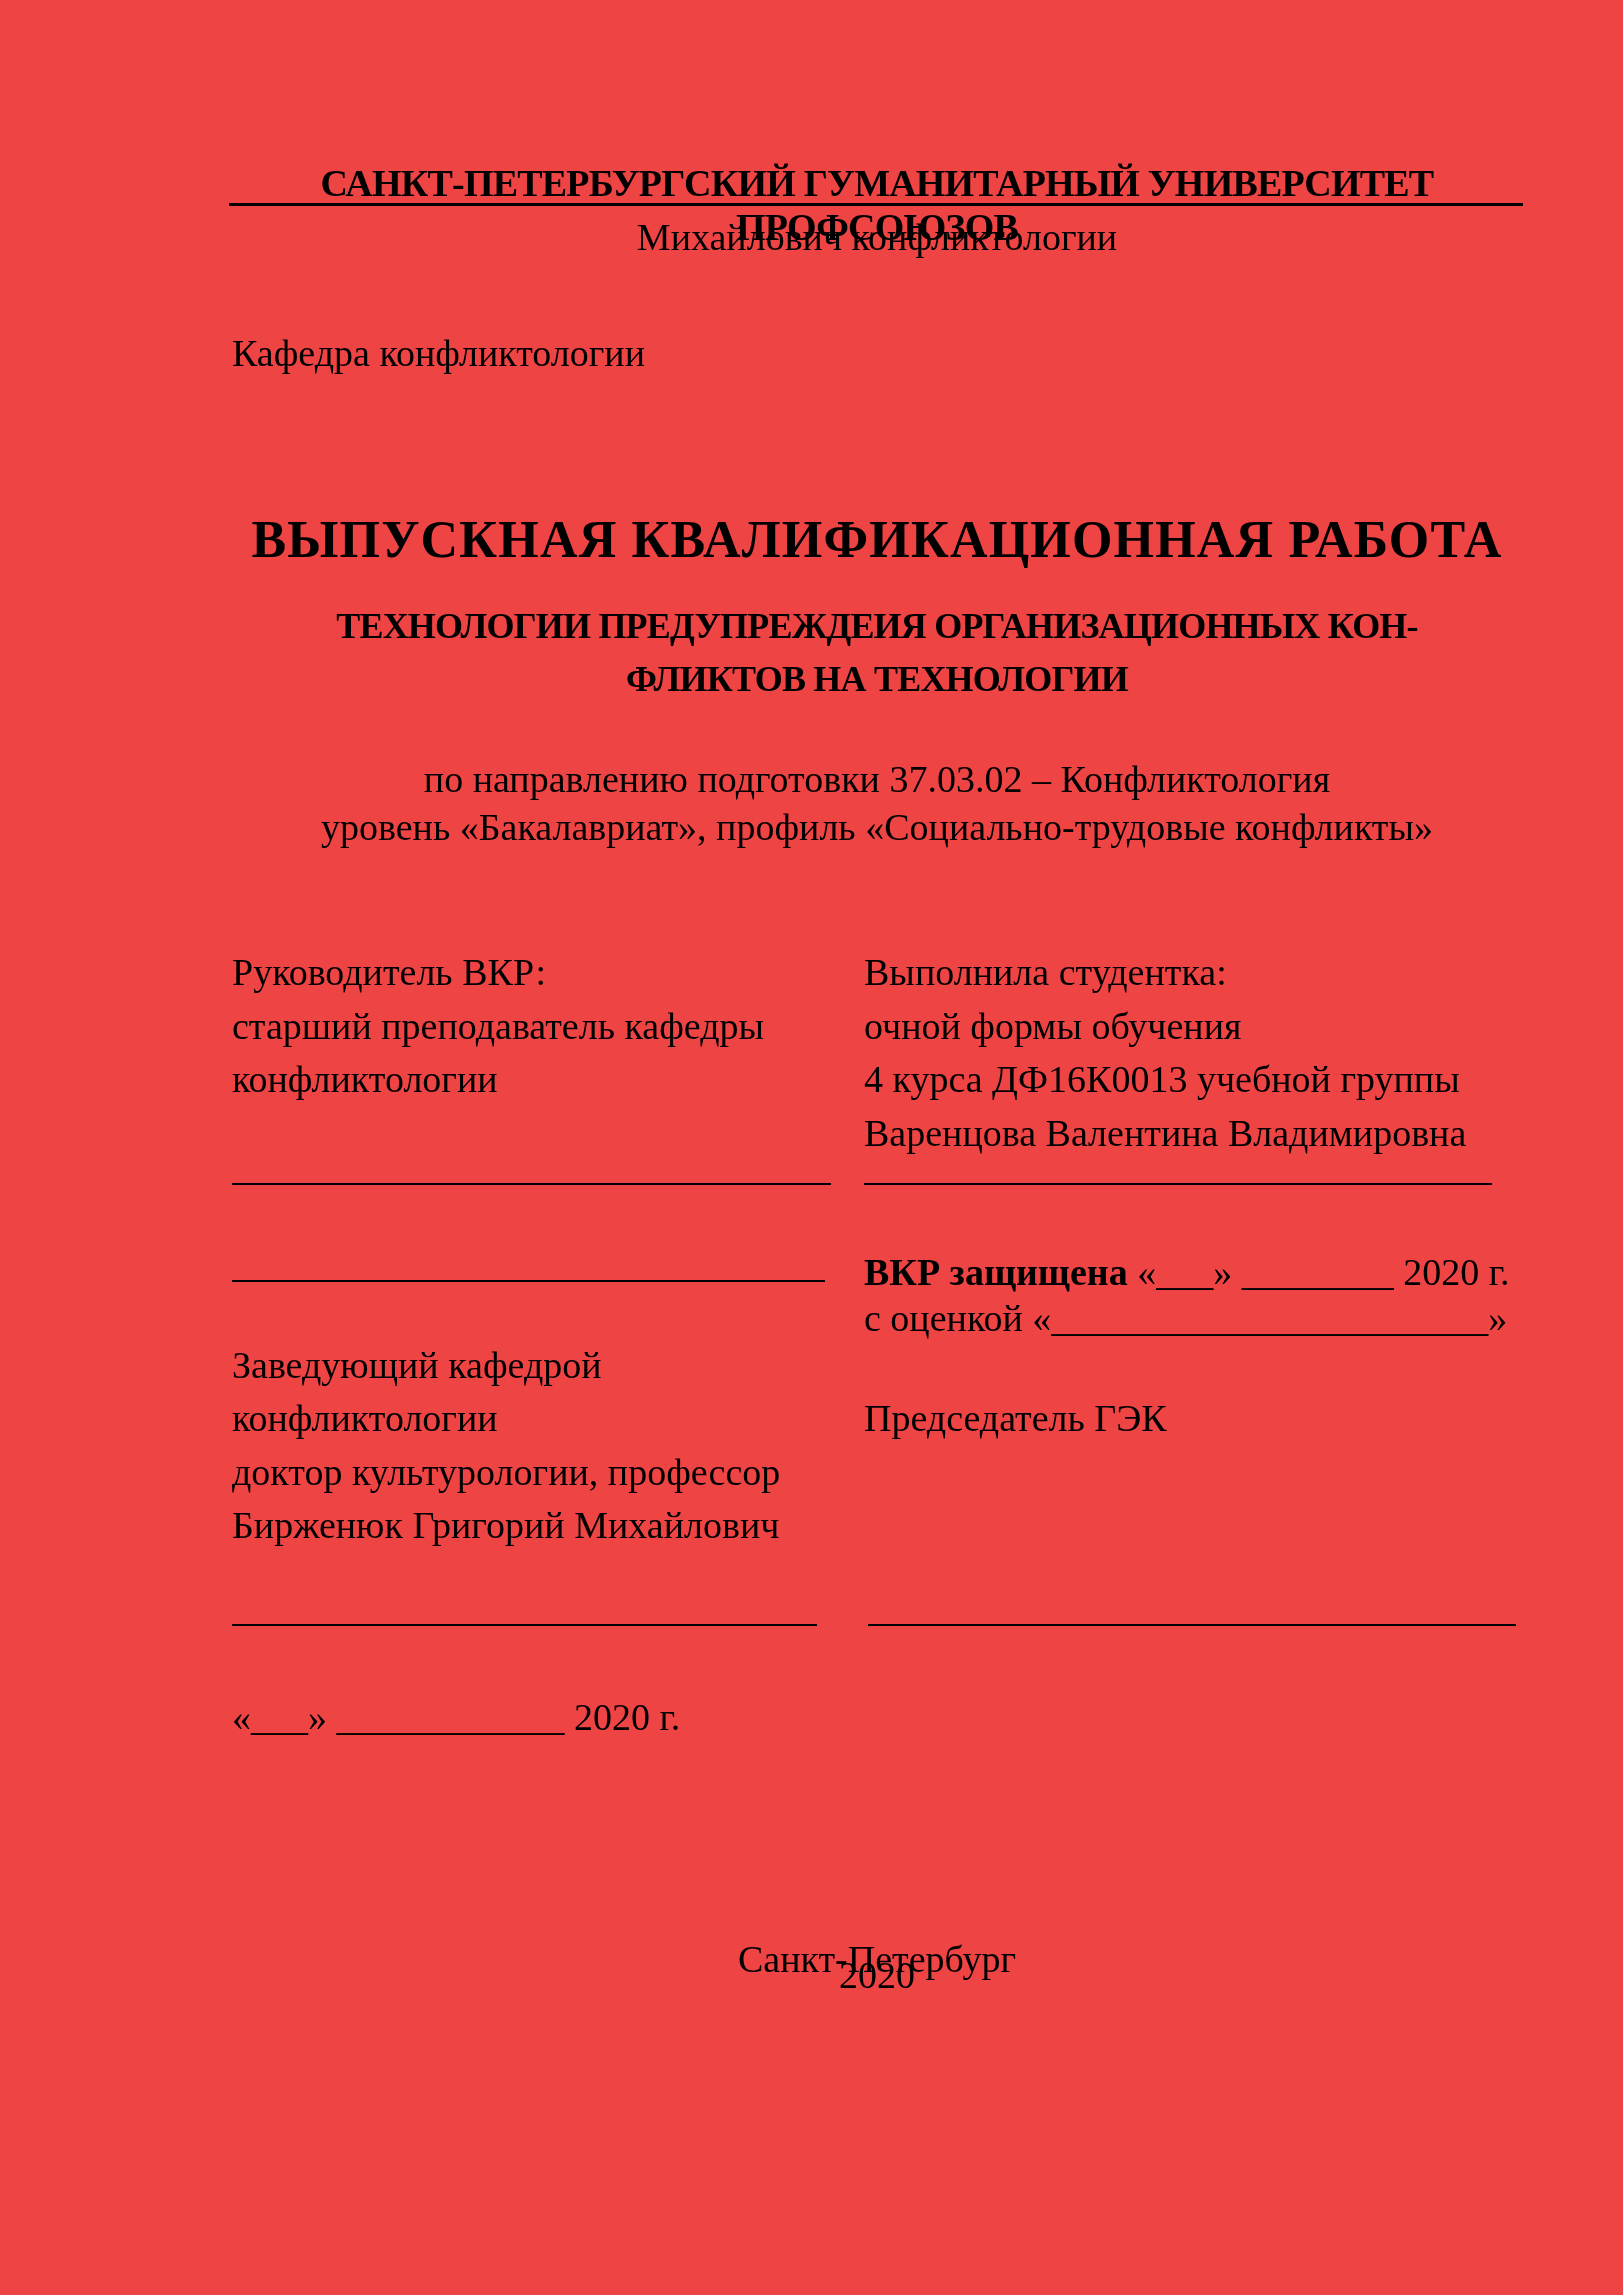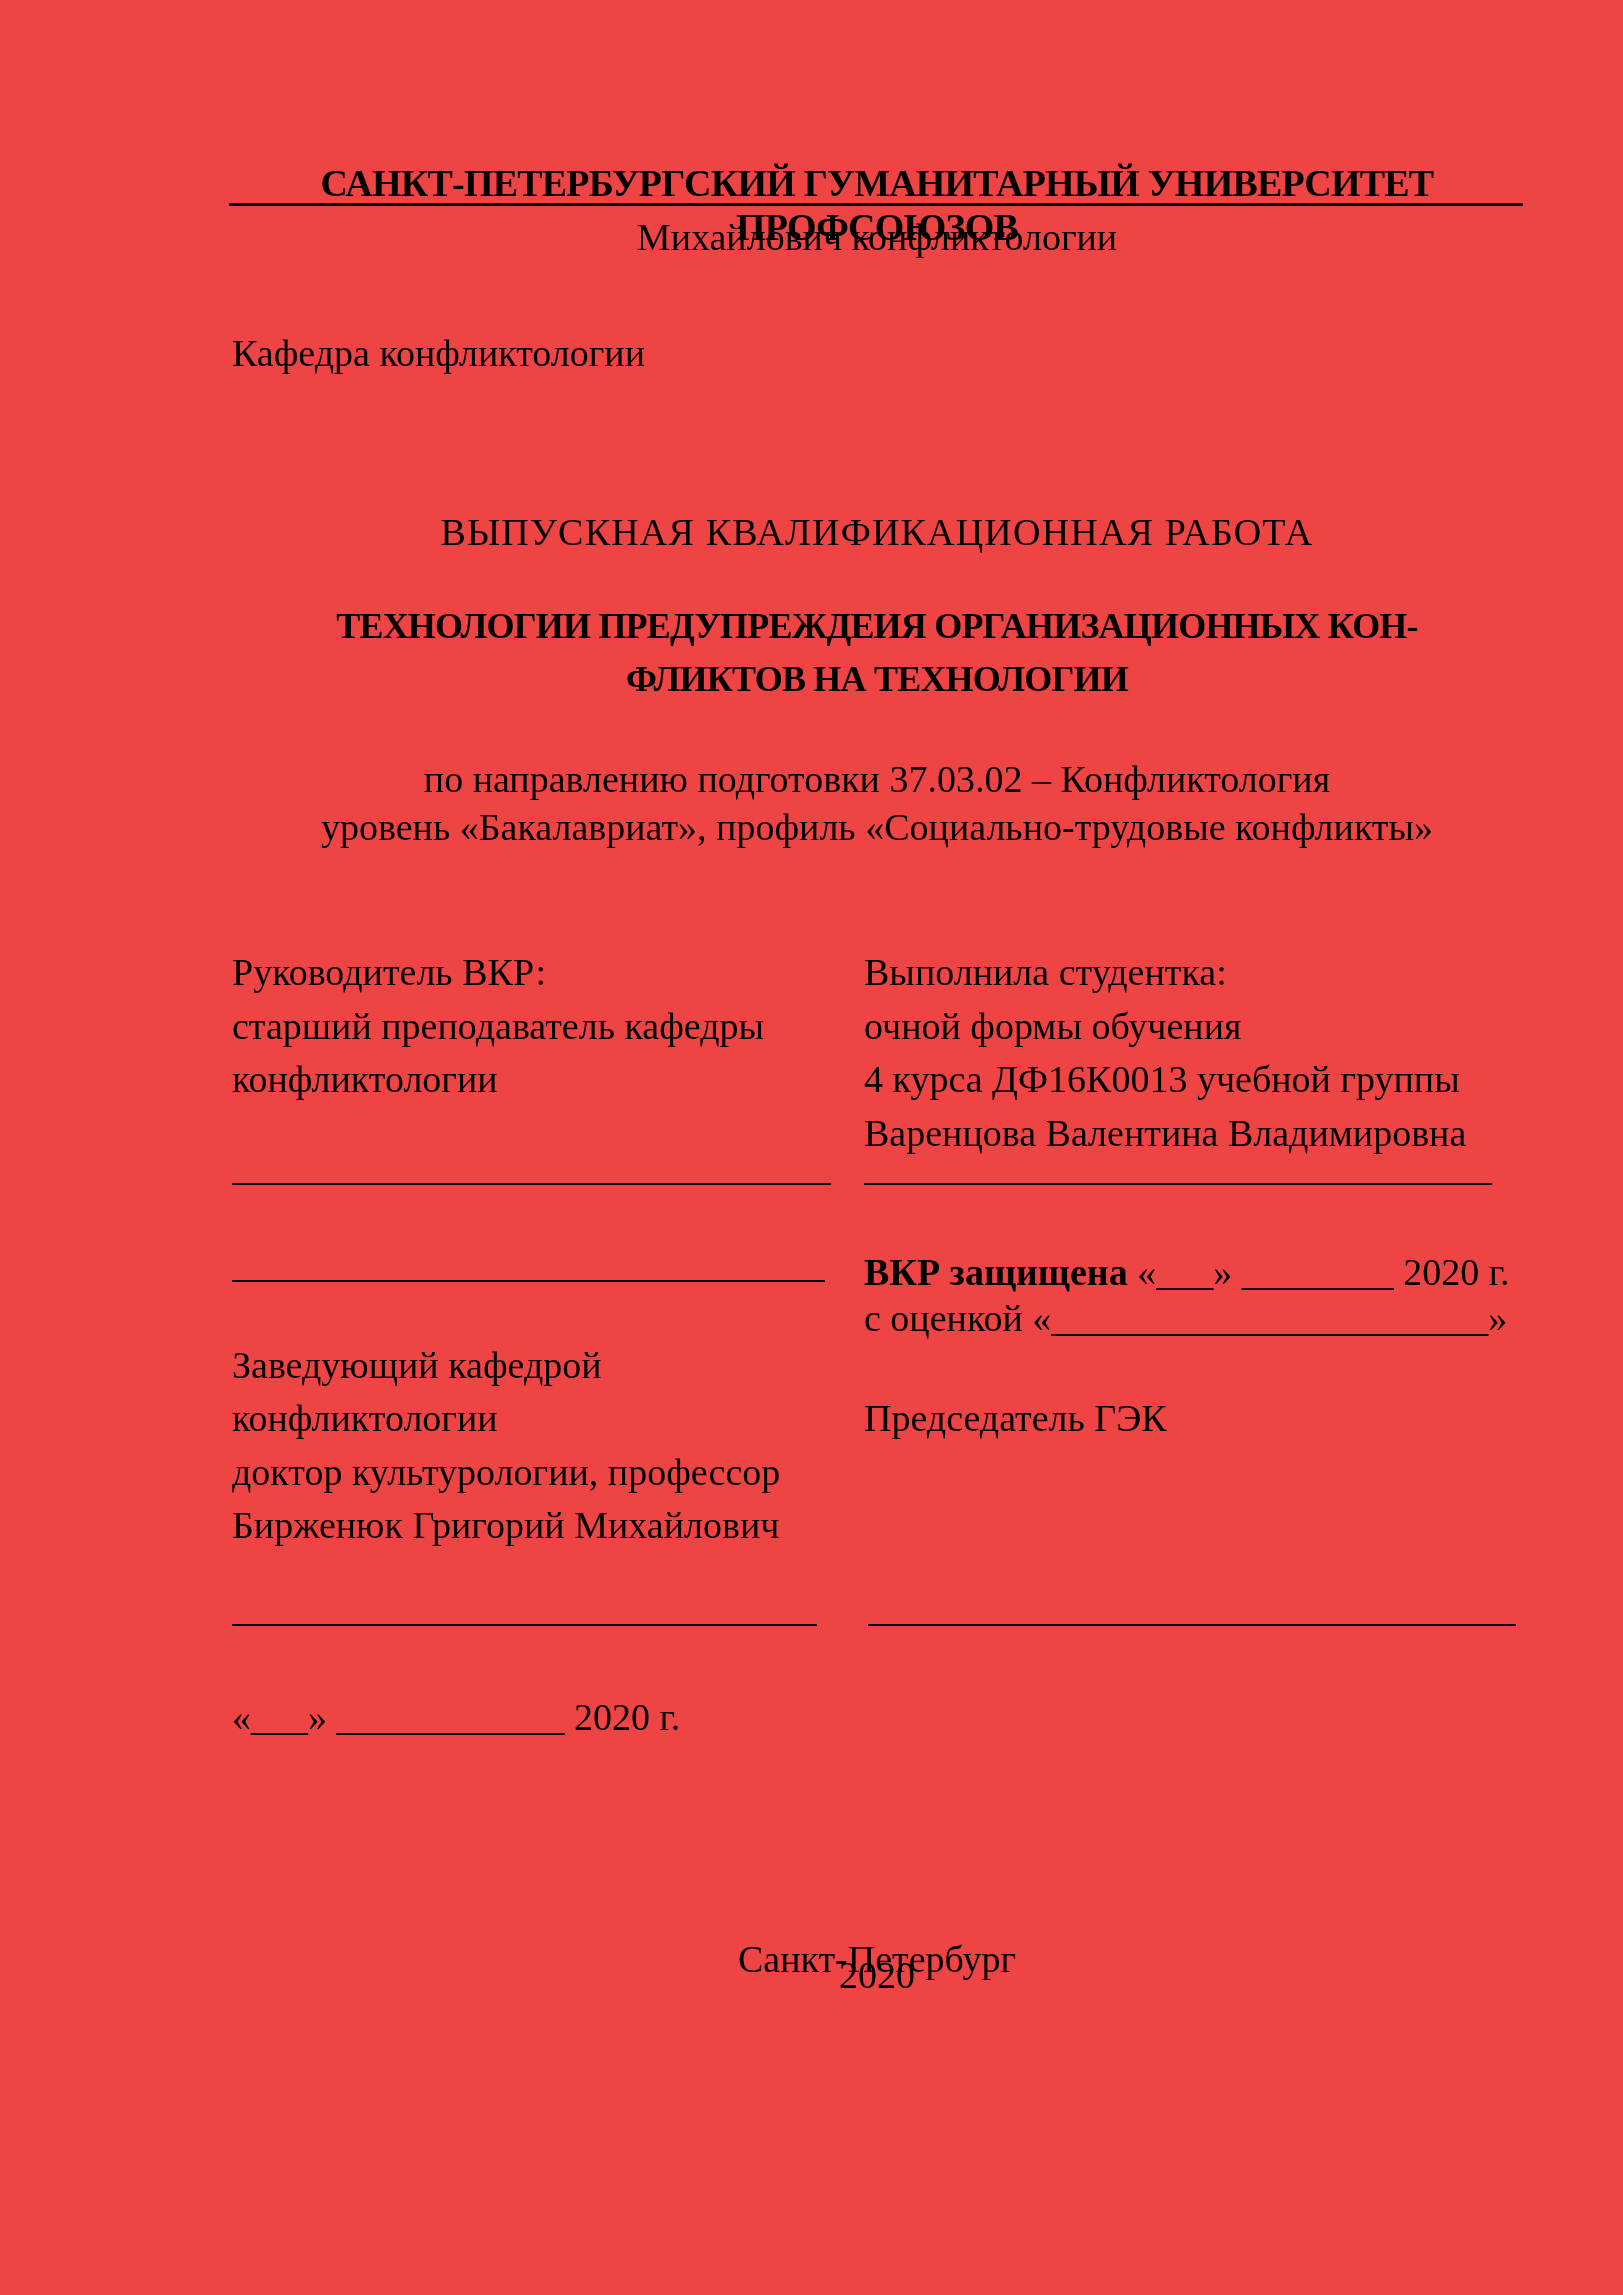--- a/index.html
+++ b/index.html
@@ -11,21 +11,21 @@
     color:#000000;
     overflow:hidden;
   }
   .abs{position:absolute;}
   .band{left:232px;width:1290px;}
   .center{text-align:center;}
   .right{}
   .t{font-size:38px;line-height:1.15;white-space:pre;}
   .bold{font-weight:bold;}
   .hdr{font-size:38px;font-weight:bold;letter-spacing:-0.8px;}
-  .worktype{font-size:38px;font-weight:normal;letter-spacing:1.2px;}
+  .worktype{font-size:52px;font-weight:bold;letter-spacing:1.2px;}
   .bigtitle{font-size:36px;font-weight:bold;letter-spacing:-0.8px;}
   .rule{border-bottom:3.9px solid #000;}
   .sig{border-bottom:2.4px solid #000;height:0;}
 </style>
 </head>
 <body>
 
 <div id="page">
 
   <div class="abs band center hdr" style="top:161px;">САНКТ-ПЕТЕРБУРГСКИЙ ГУМАНИТАРНЫЙ УНИВЕРСИТЕТ ПРОФСОЮЗОВ</div>

